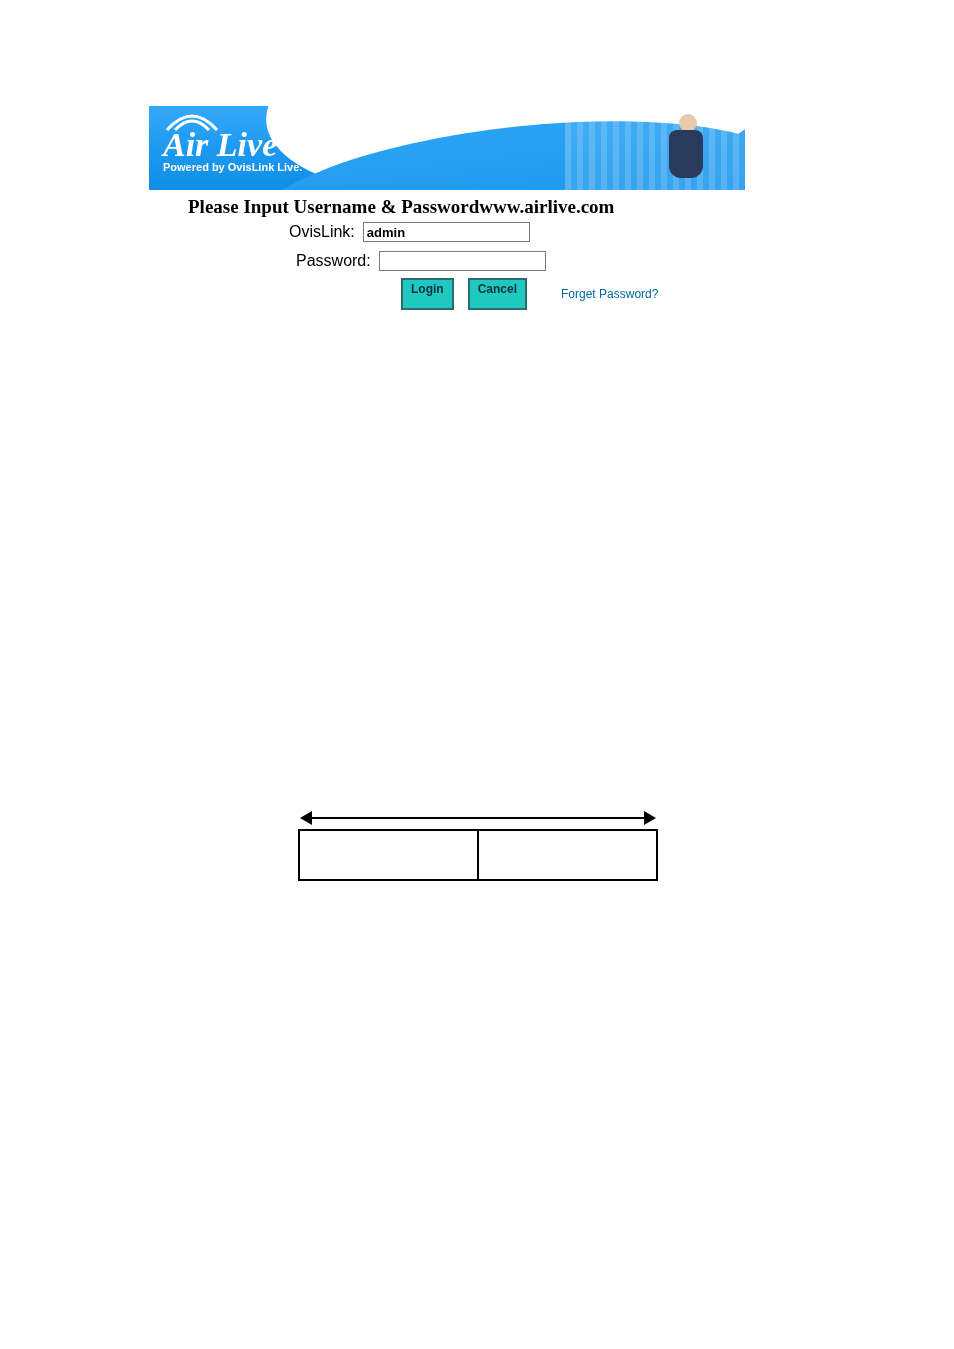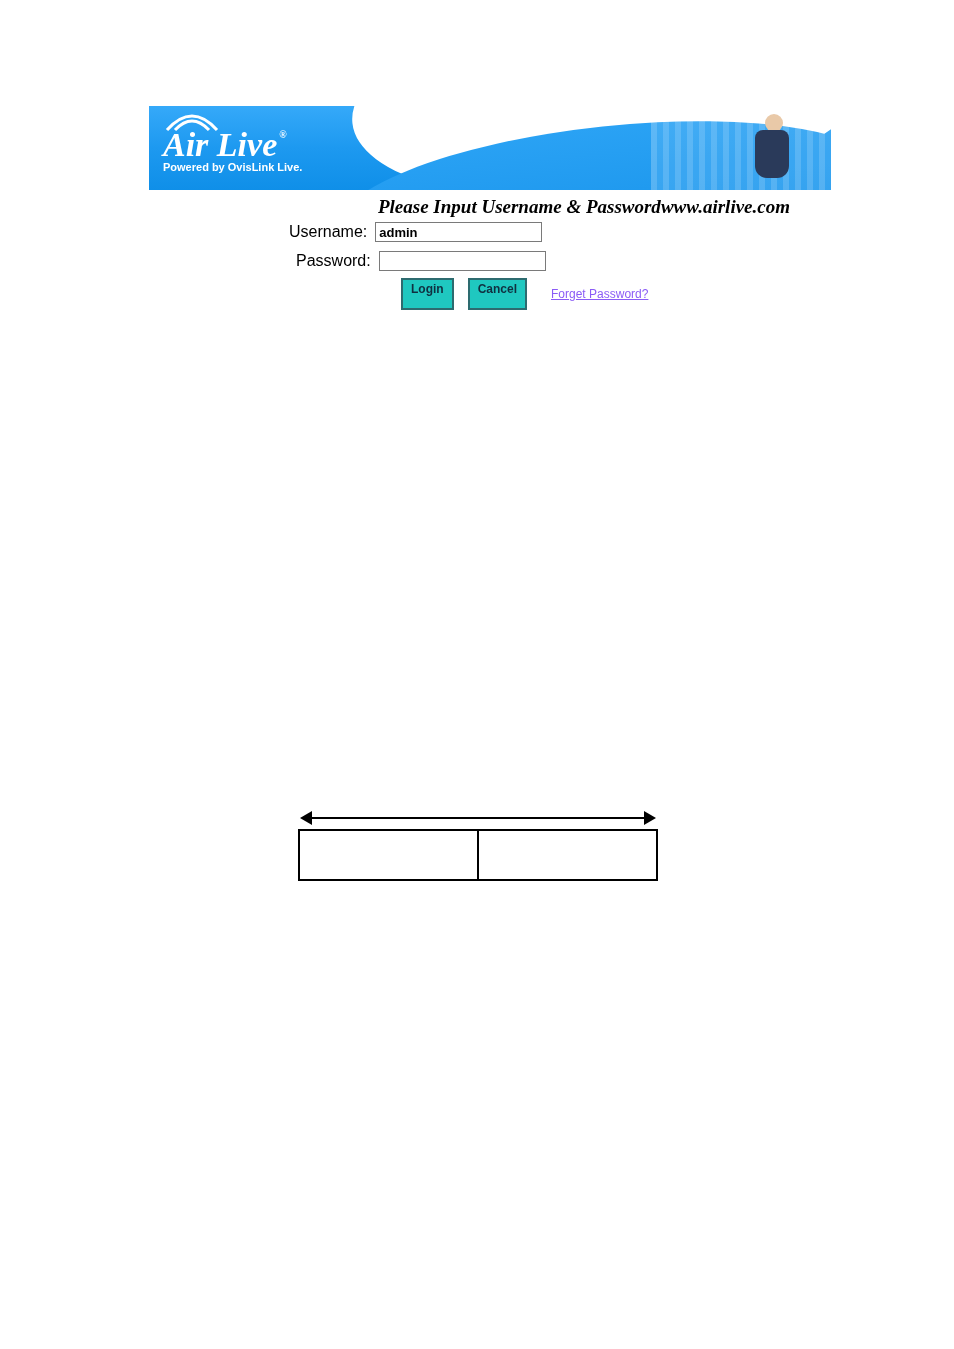--- a/index.html
+++ b/index.html
@@ -15,21 +15,21 @@
     margin: 0 auto;
     position: relative;
     box-sizing: border-box;
   }
 
   
   .banner {
     position: absolute;
     left: 149px;
     top: 106px;
-    width: 682px;
+    width: 596px;
     height: 84px;
     background: linear-gradient(to bottom, #35a9f9 0%, #1d99f0 50%, #0f8fe8 100%);
     overflow: hidden;
   }
   .banner::before {
     
     content: "";
     position: absolute;
     right: -40px;
     top: -110px;
@@ -117,22 +117,21 @@
     opacity: 0.7;
   }
 
   
   .headline {
     position: absolute;
     left: 188px;
     top: 196px;
     width: 602px;
     display: flex;
-    justify-content: flex-end;
-    font-style: italic;
+    justify-content: flex-start;
     font-weight: 700;
     font-size: 19px;
     color: #000;
   }
 
   
   .form-row {
     position: absolute;
     display: flex;
     align-items: center;
@@ -178,24 +177,23 @@
     font-family: Verdana, Arial, sans-serif;
     font-size: 12px;
     font-weight: 700;
     padding: 0 8px;
     cursor: pointer;
     box-sizing: border-box;
   }
   .forgot {
     font-family: Verdana, Arial, sans-serif;
     font-size: 12px;
-    color: #8b5cf6;
-    text-decoration: underline;
+    color: #0369a1;
     cursor: pointer;
-    margin-left: 10px;
+    margin-left: 20px;
   }
 
   
   .diagram {
     position: absolute;
     left: 298px;
     top: 809px;
     width: 360px;
   }
   .dbl-arrow {
@@ -255,21 +253,21 @@
       <div class="body"></div>
     </div>
   </div>
 
   <div class="headline">
     <span>Please Input Username &amp; Password</span>
     <span>www.airlive.com</span>
   </div>
 
   <div class="form-row user">
-    <span class="label">Username:</span>
+    <span class="label">OvisLink:</span>
     <input class="textbox" type="text" value="admin" style="">
   </div>
 
   <div class="form-row pass">
     <span class="label">Password:</span>
     <input class="textbox" type="password" value="" style="">
   </div>
 
   <div class="button-row">
     <span class="btn">Login</span>

